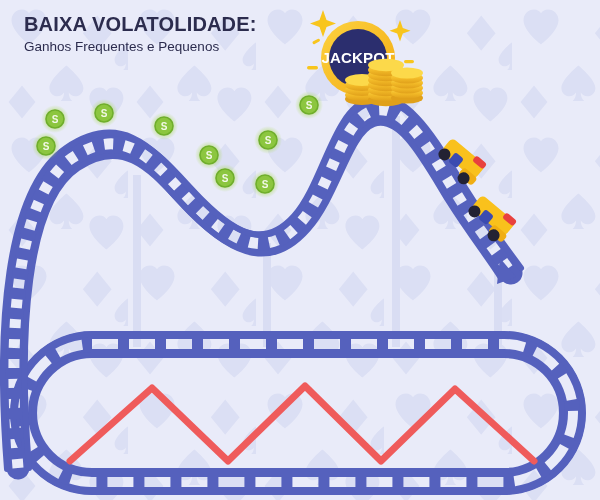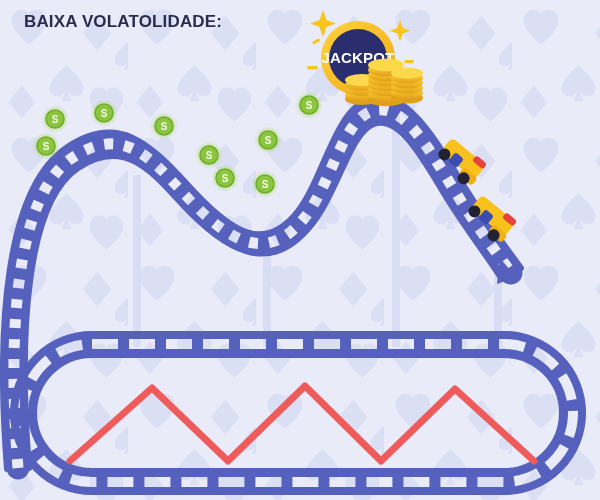--- a/index.html
+++ b/index.html
@@ -24,21 +24,21 @@
   }
   .label-block{
     position:absolute;
     color:#2c2c4e;
     z-index:40;
     pointer-events:none;
   }
   .label-left{ left:24px; top:13px; text-align:left; }
   .label-right{ right:26px; top:13px; text-align:right; }
   .label-title{
-    font-size:17px;
+    font-size:20px;
     font-weight:bold;
     letter-spacing:0.15px;
     line-height:1.1;
     white-space:nowrap;
   }
   .label-sub{
     font-size:13.5px;
     font-weight:normal;
     line-height:1.15;
     margin-top:4px;
@@ -235,16 +235,17 @@
           <ellipse cx="407" cy="83" rx="16" ry="5.6" fill="url(#goldGrad)"></ellipse>
           <ellipse cx="407" cy="78" rx="16" ry="5.6" fill="url(#goldGrad)"></ellipse>
           <ellipse cx="407" cy="73" rx="16" ry="5.6" fill="#fcd94a"></ellipse>
         </g>
       </g>
     </g>
   </svg>
 
   <div class="label-block label-left">
     <div class="label-title">BAIXA VOLATOLIDADE:</div>
+    <div class="label-sub">Ganhos Frequentes e Pequenos</div>
   </div>
 
 
 </div>
 
 </body></html>

